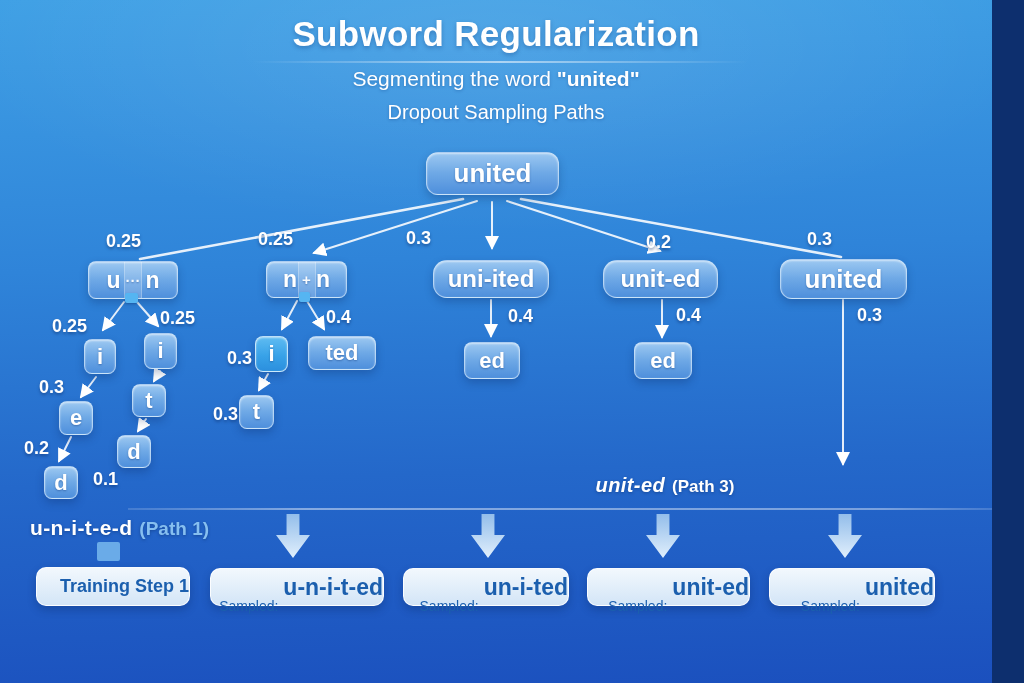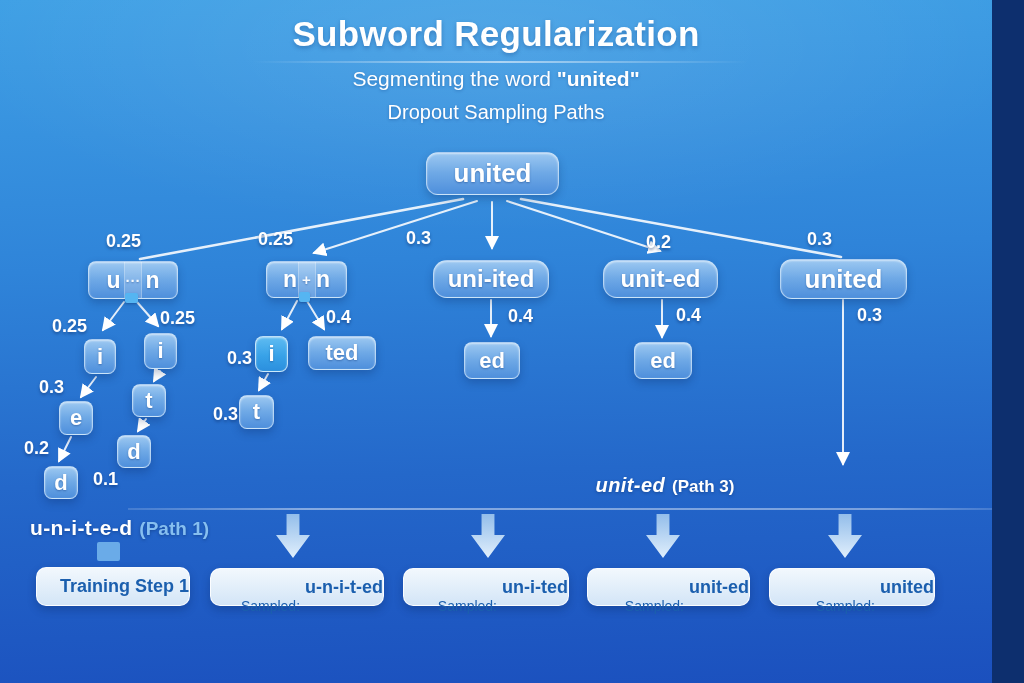--- a/index.html
+++ b/index.html
@@ -55,21 +55,21 @@
     background:linear-gradient(180deg,rgba(175,212,243,.8) 0%,rgba(235,247,255,.95) 100%);
     clip-path:polygon(31% 0,69% 0,69% 48%,100% 48%,50% 100%,0 48%,31% 48%);}
   .small-square{top:542px;left:97px;width:23px;height:19px;border-radius:2px;
     background:rgba(125,190,240,.8);}
   
   .light-box{display:flex;align-items:center;justify-content:flex-end;gap:5px;
     background:linear-gradient(180deg,#F2F8FD 0%,#D3E5F7 100%);
     border:1px solid rgba(255,255,255,.85);border-radius:10px;color:#1B5FAE;
     box-shadow:0 4px 9px rgba(10,40,95,.32);box-sizing:border-box;white-space:nowrap;padding-left:20px;}
   .light-box .prefix{font-size:14px;font-weight:400;margin-top:37px;}
-  .light-box .value{font-size:18px;font-weight:700;}
+  .light-box .value{font-size:23px;font-weight:700;}
   .light-box.training{font-size:18px;font-weight:700;}
   svg.edges{position:absolute;left:0;top:0;pointer-events:none;}
 </style>
 </head>
 <body>
 
 <div id="stage">
 
   <div class="abs title">Subword Regularization</div>
   <div class="abs title-rule"></div>

